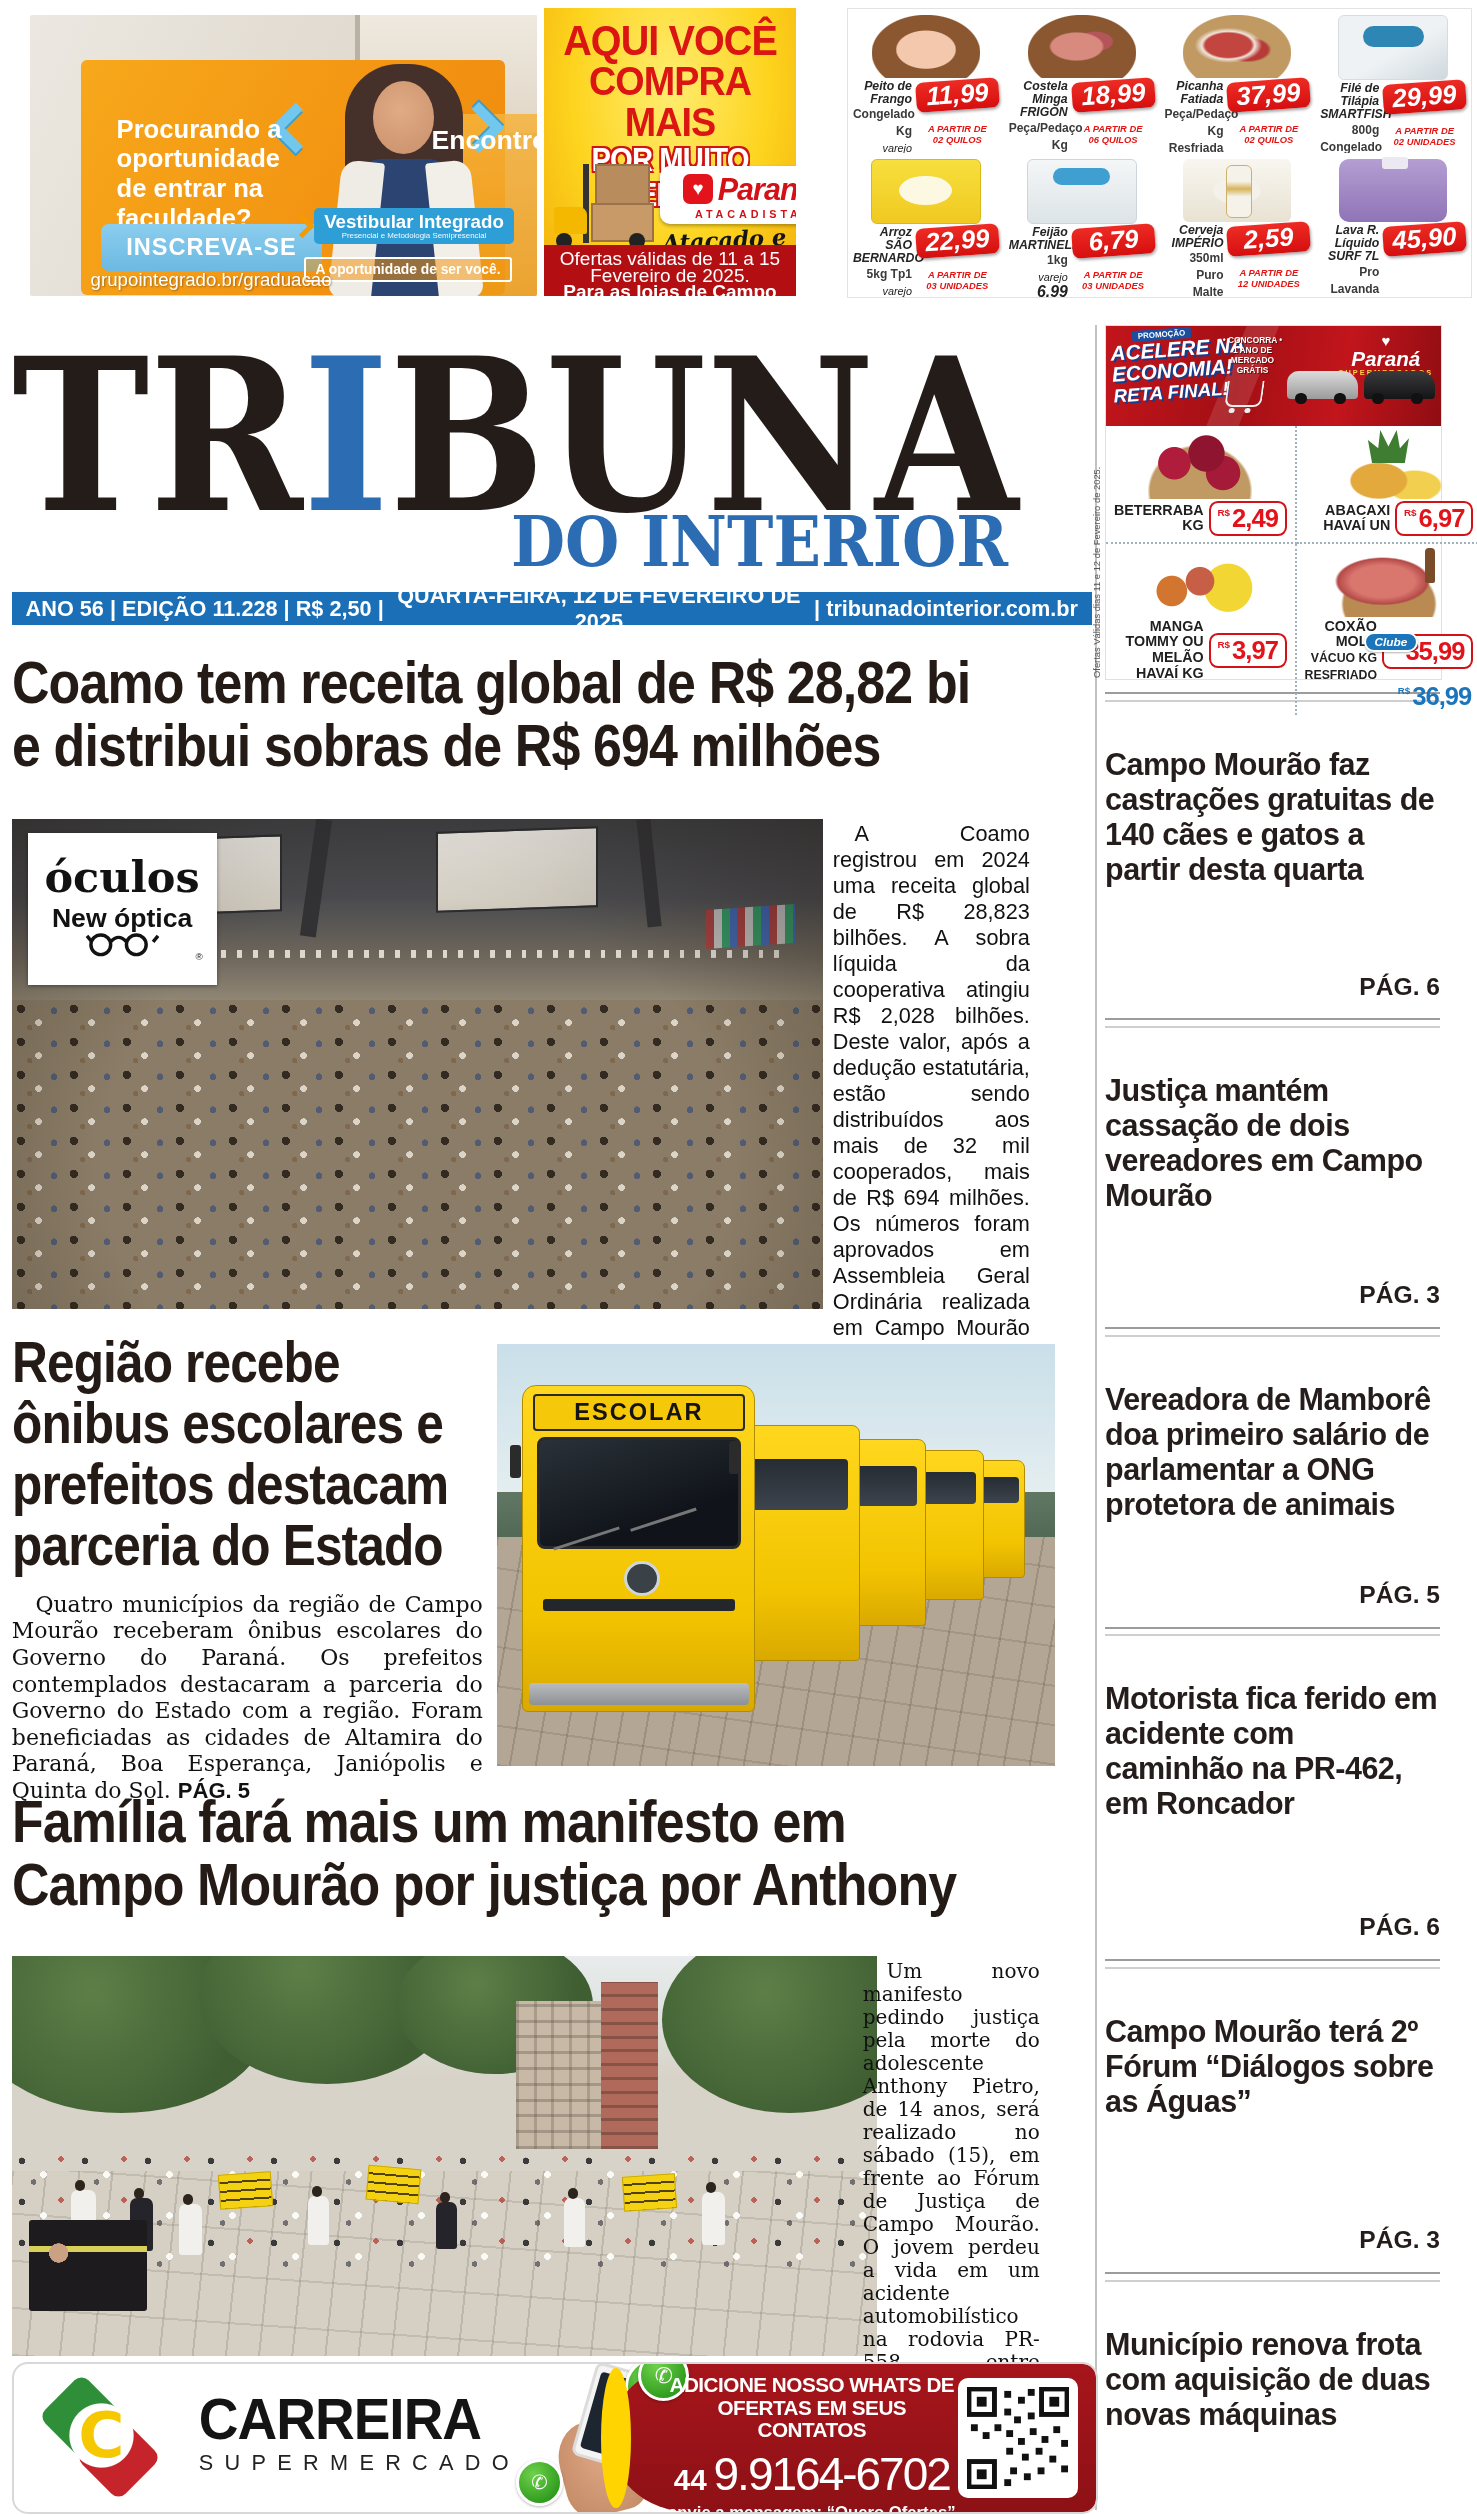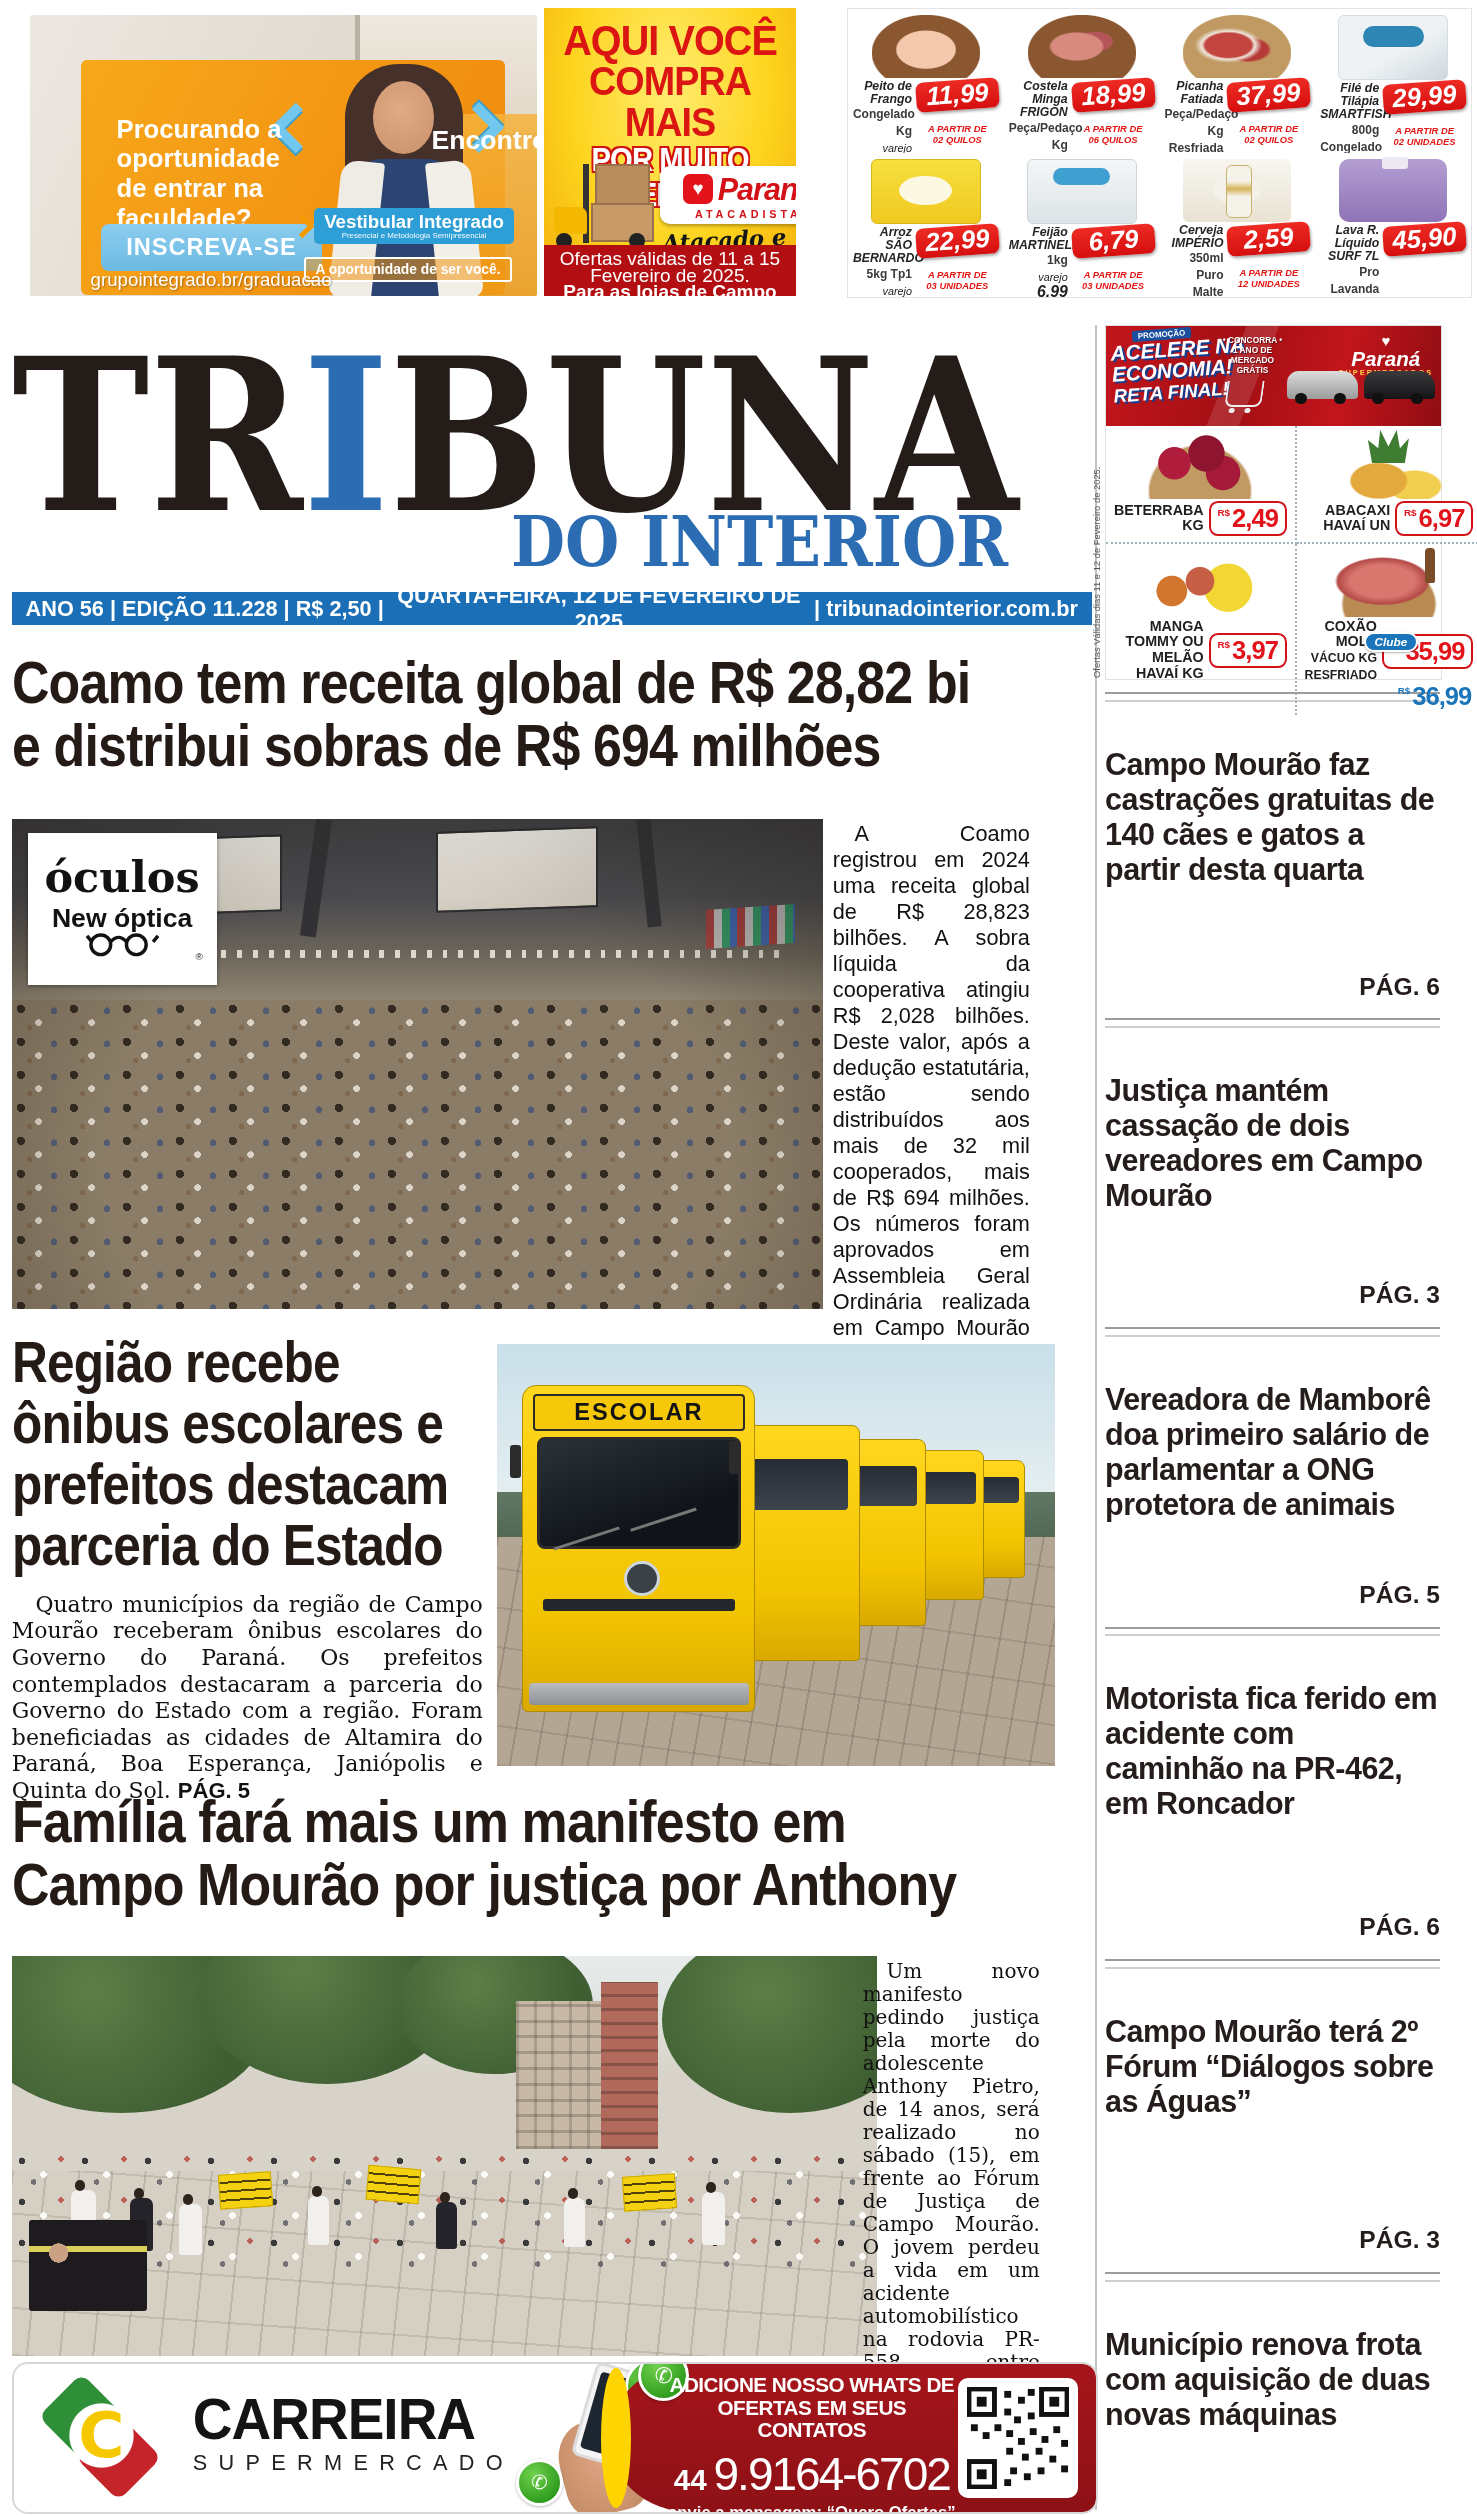--- a/index.html
+++ b/index.html
@@ -176,21 +176,21 @@
   .person.dk{background:#24242a;}
   .sign-y{position:absolute;width:51px;height:33px;background:#f5d211;border:1px solid #c7a700;background-image:repeating-linear-gradient(0deg,transparent 0 6.9px,rgba(40,30,10,.8) 6.9px 8.9px);transform:rotate(-4deg);}
   .banner-dk{position:absolute;left:17.7px;top:264px;width:118px;height:91px;background:#1d1b1e;border-radius:3px;background-image:radial-gradient(circle 15.8px at 29.6px 33px,#caa183 60%,transparent 62%),repeating-linear-gradient(0deg,transparent 0 59px,rgba(250,240,100,.85) 59px 65px);}
   
   .ad-car{left:11.8px;top:2362px;width:1082px;height:148px;background:#fff;border:2px solid #d8d8d8;border-radius:15.8px;overflow:hidden;}
   .clogo{position:absolute;left:25.6px;top:11.8px;width:148px;height:124px;}
   .cd{position:absolute;width:61px;height:61px;transform:rotate(45deg);border-radius:9.9px;}
   .cd.g{background:#2e8f38;left:11.8px;top:9.9px;}
   .cd.r{background:#c6242b;left:49px;top:51px;}
   .cc{position:absolute;left:23.6px;top:21.7px;width:77px;height:77px;background:radial-gradient(circle,#ffffff 58%,rgba(255,255,255,0) 60%);border-radius:50%;display:flex;align-items:center;justify-content:center;font-weight:bold;font-size:63px;color:#f6c800;font-family:"DejaVu Sans",sans-serif;}
-  .cbrand{position:absolute;left:179px;top:27.6px;}
+  .cbrand{position:absolute;left:185px;top:27.6px;}
   .cbrand .b1{font-size:55px;font-weight:bold;color:#141414;letter-spacing:-1px;line-height:55px;transform:scaleY(1.05);}
   .cbrand .b2{font-size:21.7px;color:#222;letter-spacing:11.3px;margin-top:3.9px;}
   .cphone-zone{position:absolute;left:512px;top:0;width:138px;height:100%;}
   .hand{position:absolute;left:35px;top:55px;width:83px;height:95px;background:radial-gradient(ellipse at 50% 40%,#dda583,#c08862);border-radius:40% 46% 30% 30%;transform:rotate(-14deg);}
   .cellp{position:absolute;left:57px;top:2px;width:45px;height:91px;background:#f4f4f4;border:3px solid #dcdcdc;border-radius:7.9px;transform:rotate(16deg);}
   .cellp::after{content:"";position:absolute;inset:5.9px 3.9px;background:#1d2630;border-radius:3.9px;}
   .wa{position:absolute;border-radius:50%;background:radial-gradient(circle at 35% 30%,#6fd14c,#2e9b1d 75%);display:flex;align-items:center;justify-content:center;color:#fff;border:3px solid #fff;box-shadow:0 1px 3px rgba(0,0,0,.3);}
   .cpanel{position:absolute;left:595px;top:0;width:487px;height:100%;background:linear-gradient(#a6151b,#8d1116);border-radius:89px 13.8px 13.8px 89px / 55% 13.8px 13.8px 55%;}
   .cpanel .ystripe{position:absolute;left:-7.9px;top:3.9px;bottom:3.9px;width:29.6px;background:#ffd400;border-radius:50%;}
   .cpx{position:absolute;left:55px;top:9.9px;width:296px;color:#fff;text-align:center;}

